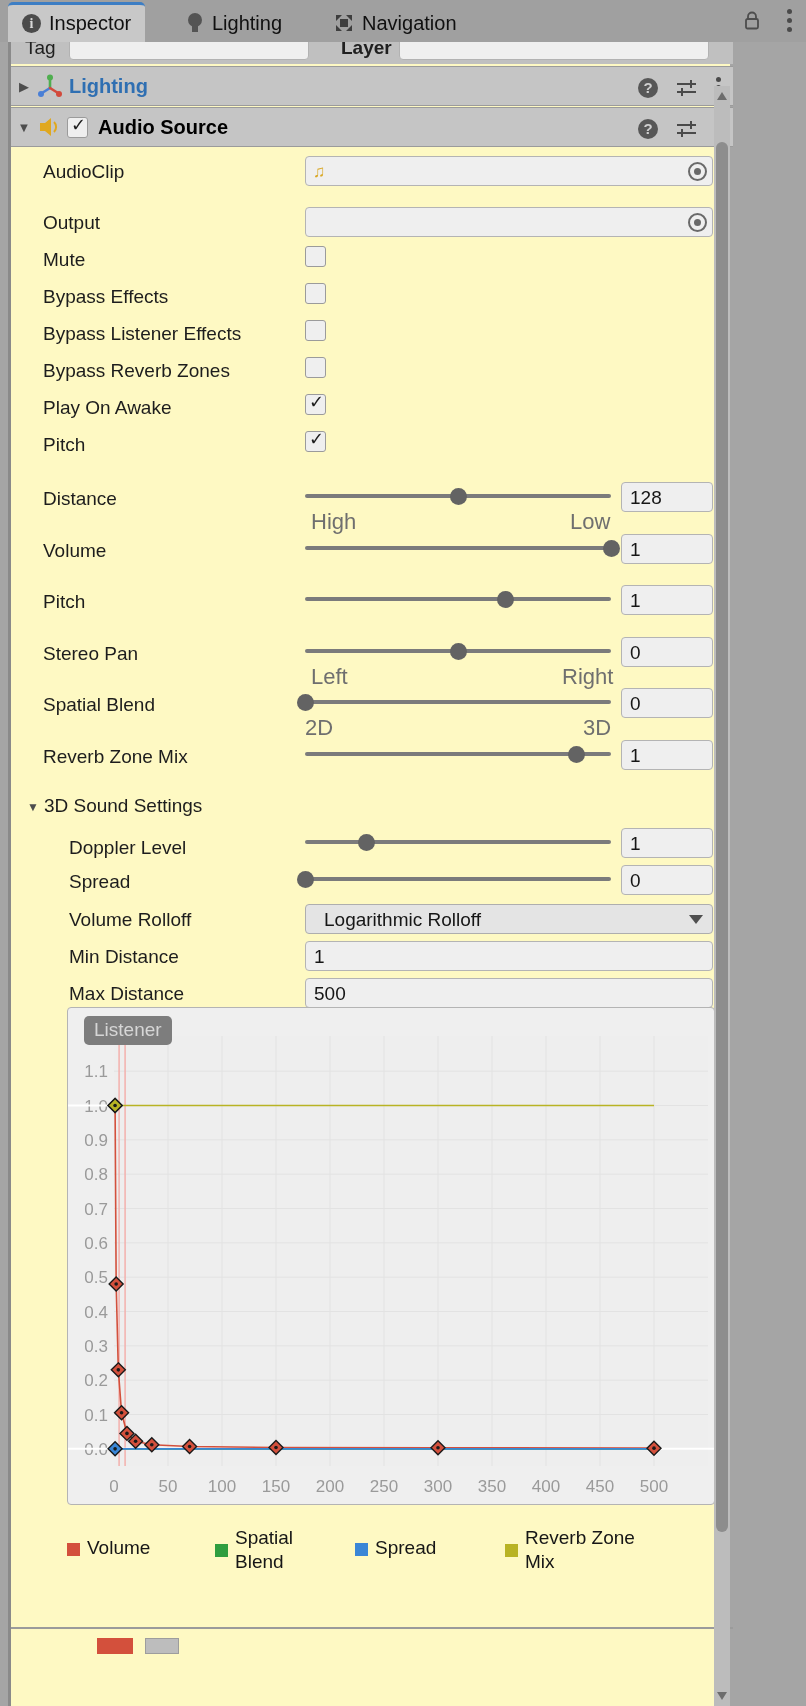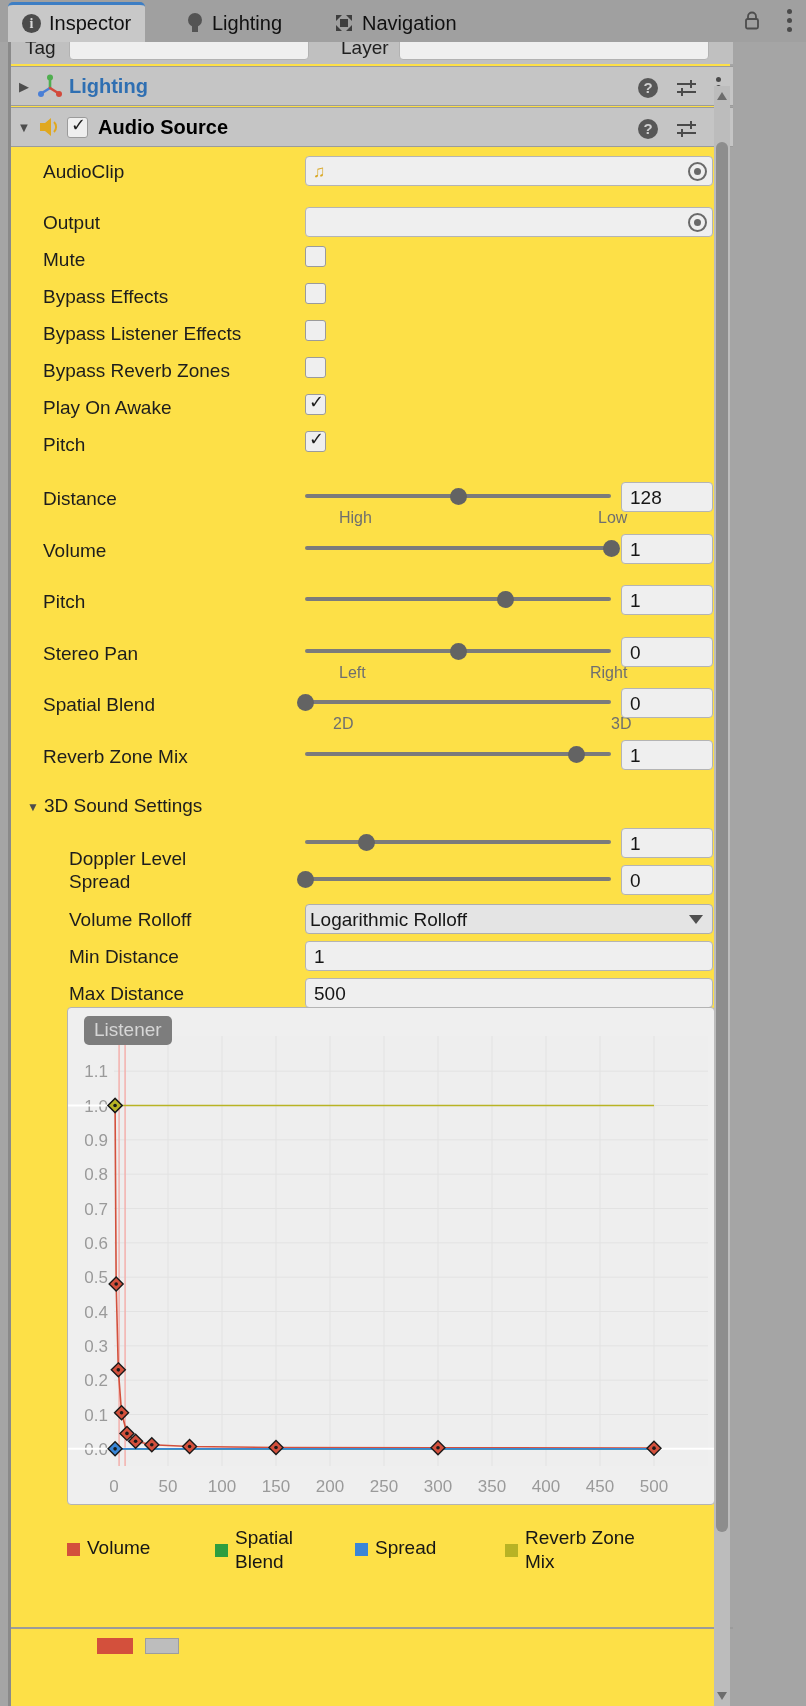--- a/index.html
+++ b/index.html
@@ -43,21 +43,21 @@
     background:#545454; }
   .ico-nav { width:20px; height:20px; position:relative; }
   .ico-nav svg { display:block; }
   .lock-ico { position:absolute; right:45px; top:11px; width:18px; height:19px; }
   .kebab { position:absolute; right:14px; top:9px; width:5px; height:24px; }
   .kebab i { display:block; width:5px; height:5px; border-radius:50%; background:#4a4a4a; margin-bottom:4px; }
 
   
   .inspector {
     position:absolute; left:8px; top:42px; width:722px; height:1664px;
-    background: #fde047;
+    background: #fef9c3;
     border-left: 3px solid #8a8a8a;
   }
   .clipped-row {
     position:absolute; left:0; top:0; width:722px; height:22px;
     background:#c0c0c0; overflow:hidden;
   }
   .clipped-row .lbl { position:absolute; font-size:19px; color:#202020; }
   .clipped-row .fld {
     position:absolute; background:#efefef; border:1px solid #b2b2b2; border-radius:4px;
     height:26px; top:-8px;
@@ -104,31 +104,31 @@
   .objfield .picker {
     position:absolute; right:5px; top:5px; width:19px; height:19px; border-radius:50%;
     border:2px solid #6a6a6a;
   }
   .objfield .picker::after { content:""; position:absolute; left:4px; top:4px; width:7px; height:7px;
     border-radius:50%; background:#6a6a6a; }
   .note-ico { color:#d9a827; font-size:17px; margin-right:4px; }
 
   .dropdown {
     position:absolute; background:#e4e4e4; border:1px solid #aeaeae; border-radius:4px;
-    height:30px; font-size:19px; color:#161616; line-height:29px; padding-left:4px;
+    height:30px; font-size:19px; color:#161616; line-height:29px; padding-left:18px;
   }
   .dropdown .caret { position:absolute; right:9px; top:10px; width:0; height:0;
     border-left:7px solid transparent; border-right:7px solid transparent; border-top:9px solid #4f4f4f; }
 
   
   .slider { position:absolute; height:16px; }
   .slider .track { position:absolute; left:0; top:6px; width:100%; height:4px; background:#7b7b7b; border-radius:2px; }
   .slider .knob { position:absolute; top:0; width:17px; height:17px; border-radius:50%; background:#636363;
     margin-left:-8px; }
-  .endlabel { position:absolute; font-size:16px; color:#6f6f6f;margin-left:28px; }
+  .endlabel { position:absolute; font-size:22px; color:#6f6f6f; }
 
   
   .section { position:absolute; font-size:19px; color:#1d1d1d; }
   .section .tri { display:inline-block; margin-right:5px; color:#4d4d4d; font-size:12px; vertical-align:middle; }
 
   
   .graphbox {
     position:absolute; left:56px; top:965px; width:648px; height:498px;
     background:#efefef; border:1px solid #b4b4b4; border-radius:4px; overflow:hidden;
   }
@@ -187,21 +187,21 @@
         <i></i>
         <i></i>
       </div>
   </div>
 
   <div class="inspector">
 
     <div class="clipped-row">
       <span class="lbl" style="left:14px; top:-5px;">Tag</span>
       <span class="fld" style="left:58px; width:240px;"></span>
-      <span class="lbl" style="left:330px; top:-5px;">Layer</span>
+      <span class="lbl" style="left:330px; top:-5px;font-weight:bold;">Layer</span>
       <span class="fld" style="left:388px; width:310px;"></span>
     </div>
 
     <div class="comp-header" style="top:24px;">
       <span class="foldout">▶</span>
       <span class="transform-ico">
         <svg width="26" height="24" viewBox="0 0 26 24">
           <line x1="13" y1="14" x2="13" y2="4" stroke="#4fae4f" stroke-width="2.6" stroke-linecap="round"></line>
           <line x1="13" y1="14" x2="5" y2="19" stroke="#4a7fd6" stroke-width="2.6" stroke-linecap="round"></line>
           <line x1="13" y1="14" x2="21" y2="19" stroke="#d24a3c" stroke-width="2.6" stroke-linecap="round"></line>
@@ -355,21 +355,21 @@
         <span class="knob" style="left:88.5%;"></span>
       </span>
       <span class="pfield" style="left:610px; width:92px; top:-3px;">1</span>
     </div>
 
     <div class="section" style="left:16px; top:753px;">
       <span class="tri">▼</span><span>3D Sound Settings</span>
     </div>
 
     <div class="prop" style="top:789px;">
-      <span class="plabel" style="left:58px; top:17px;">Doppler Level</span>
+      <span class="plabel" style="left:58px; top:6px;">Doppler Level</span>
       <span class="slider" style="left:294px; top:3px; width:306px;">
         <span class="track"></span>
         <span class="knob" style="left:20%;"></span>
       </span>
       <span class="pfield" style="left:610px; width:92px; top:-3px;">1</span>
     </div>
 
     <div class="prop" style="top:826px;">
       <span class="plabel" style="left:58px; top:3px;">Spread</span>
       <span class="slider" style="left:294px; top:3px; width:306px;">

